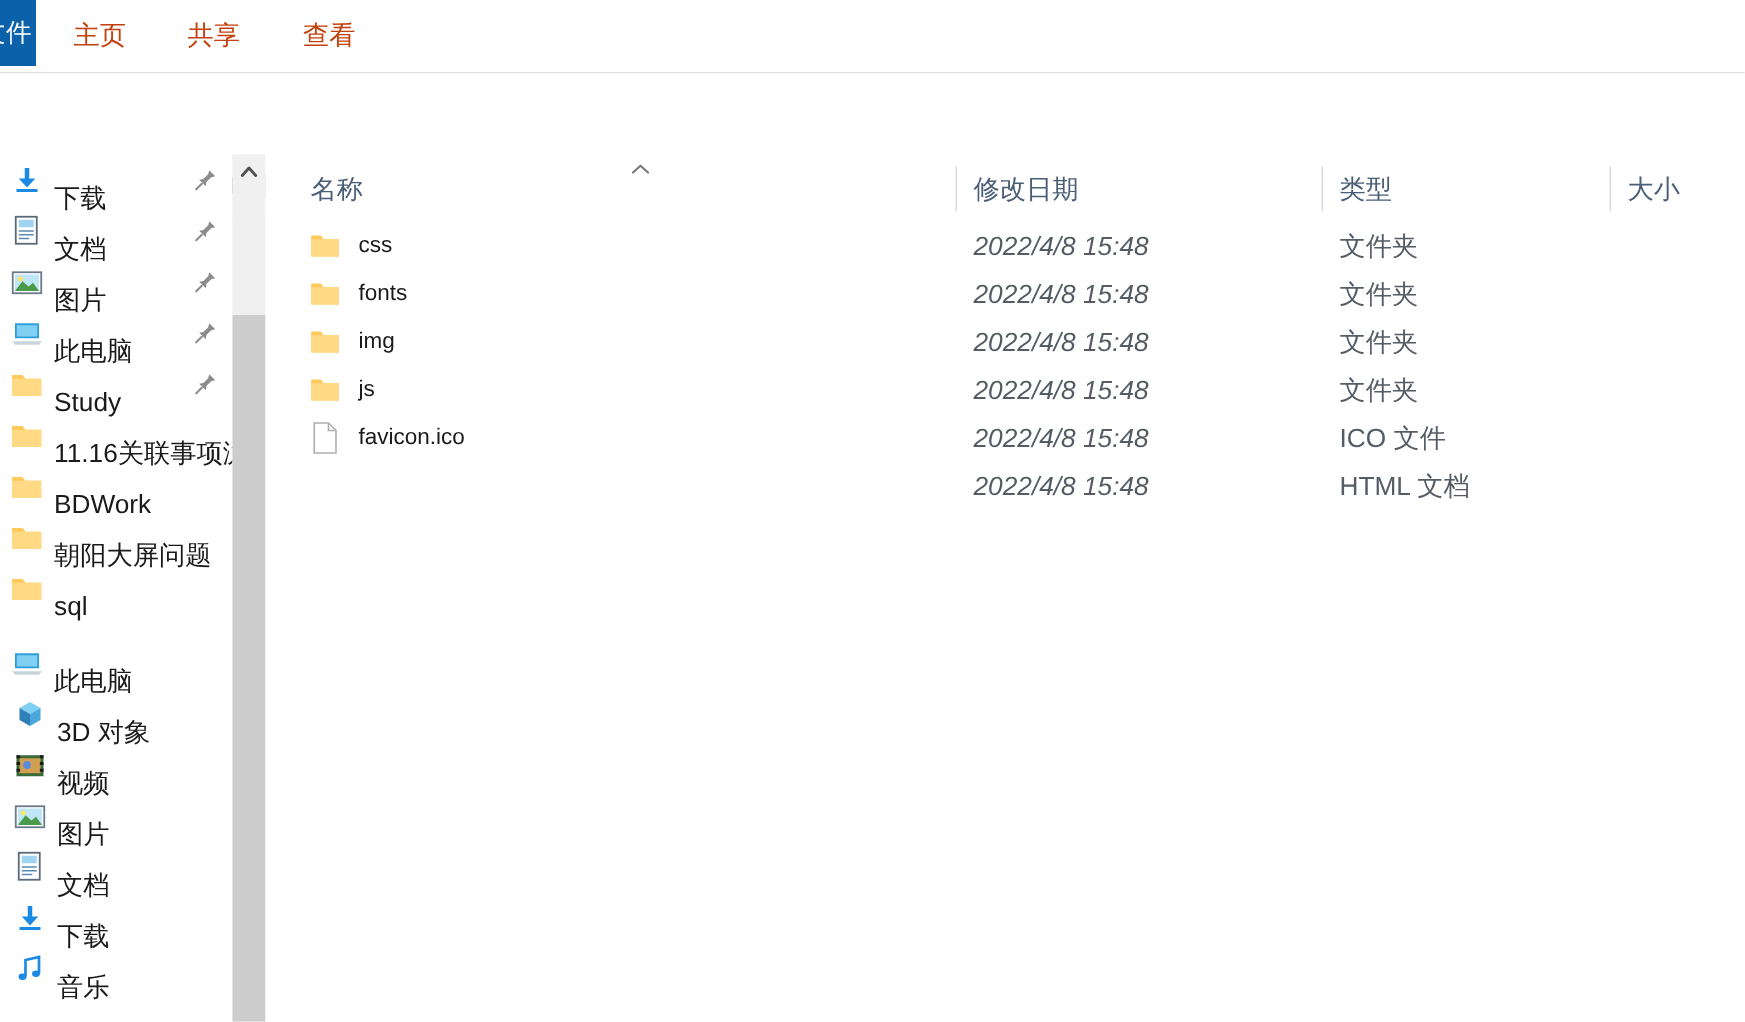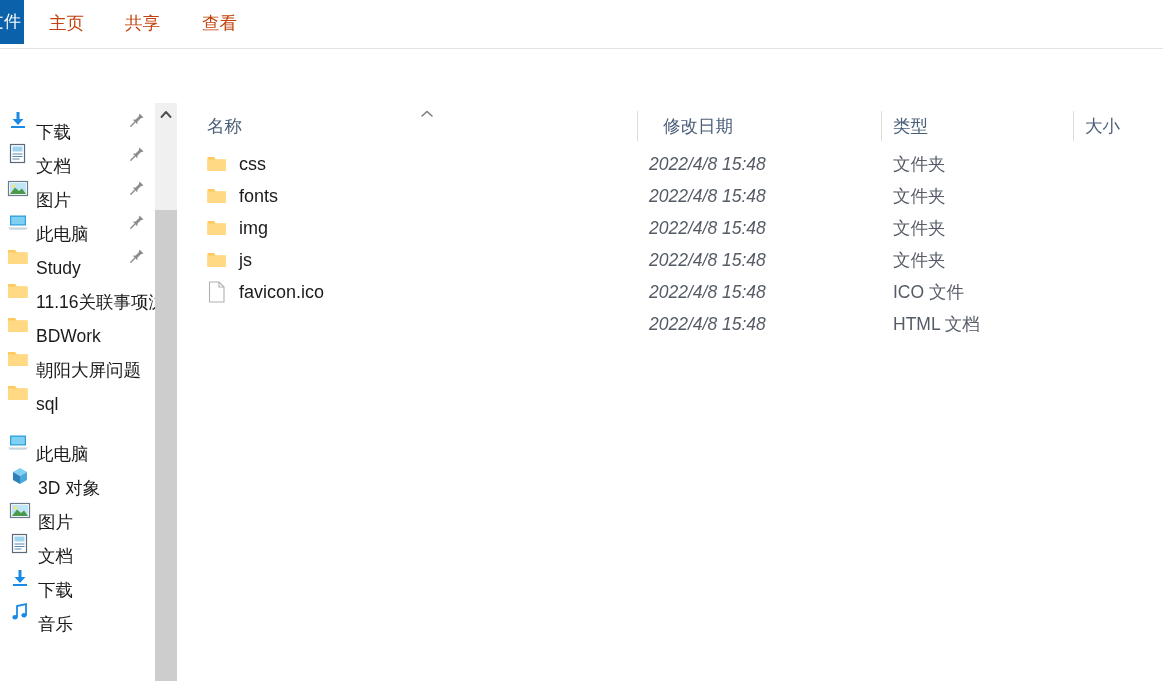--- a/index.html
+++ b/index.html
@@ -219,21 +219,21 @@
     display: flex; align-items: center;
   }
   .file-icon {
     flex: none;
     width: 20px; height: 24px;
     margin-right: 12px;
     position: relative;
     display: flex; align-items: center; justify-content: center;
   }
   .cell-text {
-    font-size: 18px;
+    font-size: 15px;
     color: #1a1a1a;
     white-space: nowrap;
     line-height: 32px;
   }
   .cell-date {
     position: absolute; left: 472px; top: 0;
     height: 32px; line-height: 32px;
     font-size: 17.5px;
     color: #555c66;
     white-space: nowrap;
@@ -490,20 +490,36 @@
     <span class="nav-icon">
       <svg width="20" height="20" viewBox="0 0 20 20">
         <path d="M10 2 L17 6 L10 10 L3 6 Z" fill="#7fd0f2"></path>
         <path d="M3 6 L10 10 L10 18 L3 14 Z" fill="#2f7fb8"></path>
         <path d="M17 6 L10 10 L10 18 L17 14 Z" fill="#4aa8dc"></path>
       </svg>
     </span>
     <span class="nav-label">3D 对象</span>
   </div>
 
+  <div class="nav-item indent">
+    <span class="nav-icon">
+      <svg width="22" height="19" viewBox="0 0 22 19">
+        <rect x="2" y="2.5" width="18" height="14" fill="#3a6a3a"></rect>
+        <rect x="4" y="4.5" width="14" height="10" fill="#d0a050"></rect>
+        <circle cx="9" cy="9" r="2.6" fill="#5a8adc"></circle>
+        <rect x="2" y="2.5" width="2.4" height="2" fill="#1a1a1a"></rect>
+        <rect x="2" y="7" width="2.4" height="2" fill="#1a1a1a"></rect>
+        <rect x="2" y="11.5" width="2.4" height="2" fill="#1a1a1a"></rect>
+        <rect x="17.6" y="2.5" width="2.4" height="2" fill="#1a1a1a"></rect>
+        <rect x="17.6" y="7" width="2.4" height="2" fill="#1a1a1a"></rect>
+        <rect x="17.6" y="11.5" width="2.4" height="2" fill="#1a1a1a"></rect>
+      </svg>
+    </span>
+    <span class="nav-label">视频</span>
+  </div>
 
   <div class="nav-item indent">
     <span class="nav-icon">
       <svg width="22" height="19" viewBox="0 0 22 19">
         <rect x="1.5" y="2.5" width="19" height="14" fill="#ffffff" stroke="#6a7a8a" stroke-width="1.2"></rect>
         <rect x="3" y="4" width="16" height="11" fill="#bfe6f7"></rect>
         <path d="M3 15 L8 8.5 L12 12 L15 9.5 L19 15 Z" fill="#4a9a4a"></path>
         <circle cx="6.5" cy="7" r="1.6" fill="#ffe45c"></circle>
       </svg>
     </span>
@@ -557,21 +573,21 @@
 <div class="content">
 
   <div class="col-header">
     <div class="sort-caret">
       <svg width="14" height="10" viewBox="0 0 14 10">
         <path d="M2 7 L7 2.5 L12 7" stroke="#7a7a7a" stroke-width="1.5" fill="none" stroke-linecap="round" stroke-linejoin="round"></path>
       </svg>
     </div>
     <div class="col-h" id="colh0" style="left: 30px;">名称</div>
     <div class="col-div" id="coldiv0" style="left: 460px;"></div>
-    <div class="col-h" id="colh1" style="left: 472px; margin-left: 14px;">修改日期</div>
+    <div class="col-h" id="colh1" style="left: 472px;">修改日期</div>
     <div class="col-div" id="coldiv1" style="left: 704px;"></div>
     <div class="col-h" id="colh2" style="left: 716px;">类型</div>
     <div class="col-div" id="coldiv2" style="left: 896px;"></div>
     <div class="col-h" id="colh3" style="left: 908px;">大小</div>
   </div>
 
   <div class="rows">
 
     <div class="row">
       <div class="cell-name">

